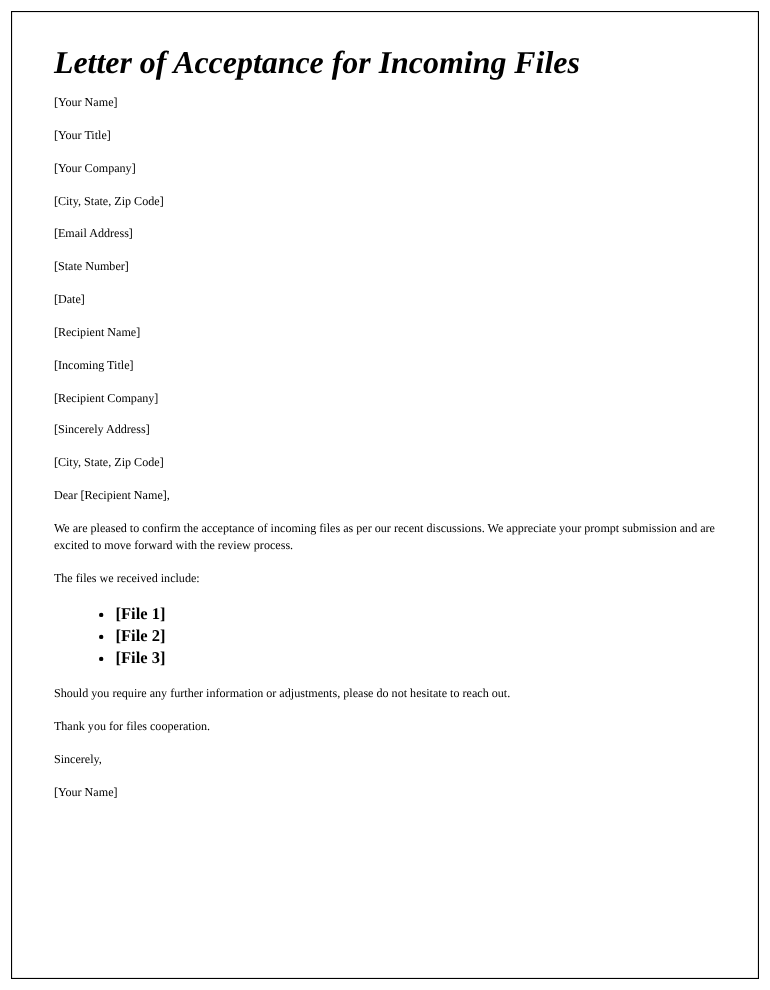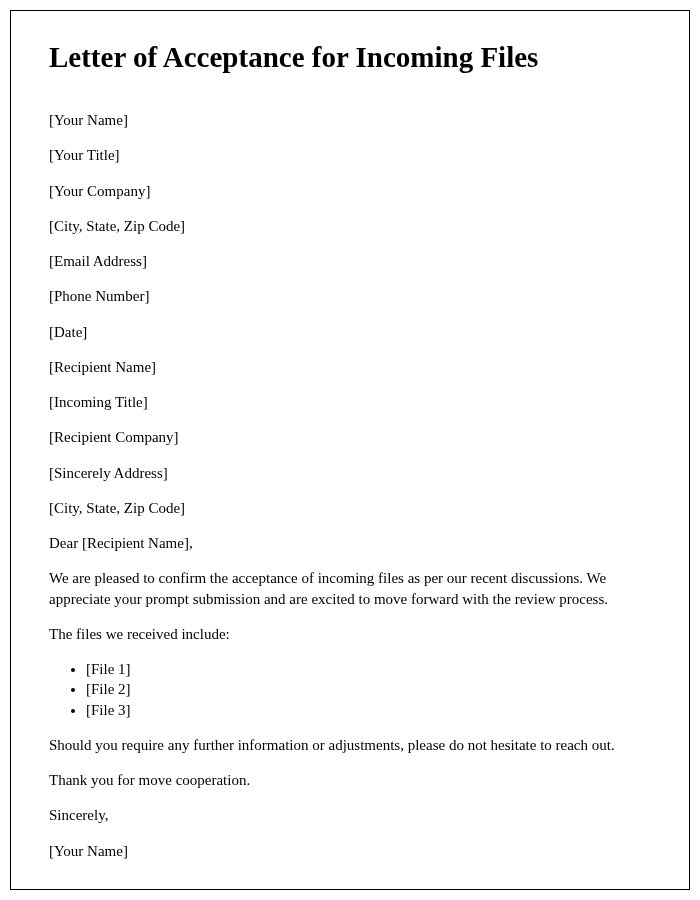--- a/index.html
+++ b/index.html
@@ -16,71 +16,73 @@
     }
     .page {
       border: 1px solid #000;
       margin: 10px;
       padding: 30px 38px;
       height: 880px;
     }
     h1 {
       font-size: 29px;
       font-weight: bold;
-      margin-bottom: 36px;
+      margin-bottom: 12px;
       color: #000;
+      font-style: italic;
     }
     p {
-      font-size: 15px;
+      font-size: 11px;
       margin-bottom: 15px;
       line-height: 1.35;
       color: #000;
     }
     .field {
       margin-bottom: 15px;
     }
     ul {
-      margin-left: 37px;
+      margin-left: 56px;
       margin-bottom: 15px;
+      font-weight: bold;
     }
     li {
       font-size: 15px;
       line-height: 1.35;
       color: #000;
     }
   </style>
 </head>
 <body>
 
 <div class="page">
   <h1>Letter of Acceptance for Incoming Files</h1>
 
   <p class="field">[Your Name]</p>
   <p class="field">[Your Title]</p>
   <p class="field">[Your Company]</p>
   <p class="field">[City, State, Zip Code]</p>
   <p class="field">[Email Address]</p>
-  <p class="field">[Phone Number]</p>
+  <p class="field">[State Number]</p>
   <p class="field">[Date]</p>
 
   <p class="field">[Recipient Name]</p>
   <p class="field">[Incoming Title]</p>
   <p class="field">[Recipient Company]</p>
   <p class="field">[Sincerely Address]</p>
   <p class="field">[City, State, Zip Code]</p>
 
   <p>Dear [Recipient Name],</p>
 
   <p>We are pleased to confirm the acceptance of incoming files as per our recent discussions. We appreciate your prompt submission and are excited to move forward with the review process.</p>
   <p>The files we received include:</p>
 
   <ul>
     <li>[File 1]</li>
     <li>[File 2]</li>
     <li>[File 3]</li>
   </ul>
 
   <p>Should you require any further information or adjustments, please do not hesitate to reach out.</p>
-  <p>Thank you for move cooperation.</p>
+  <p>Thank you for files cooperation.</p>
 
   <p>Sincerely,</p>
   <p>[Your Name]</p>
 </div>
 
 </body></html>

